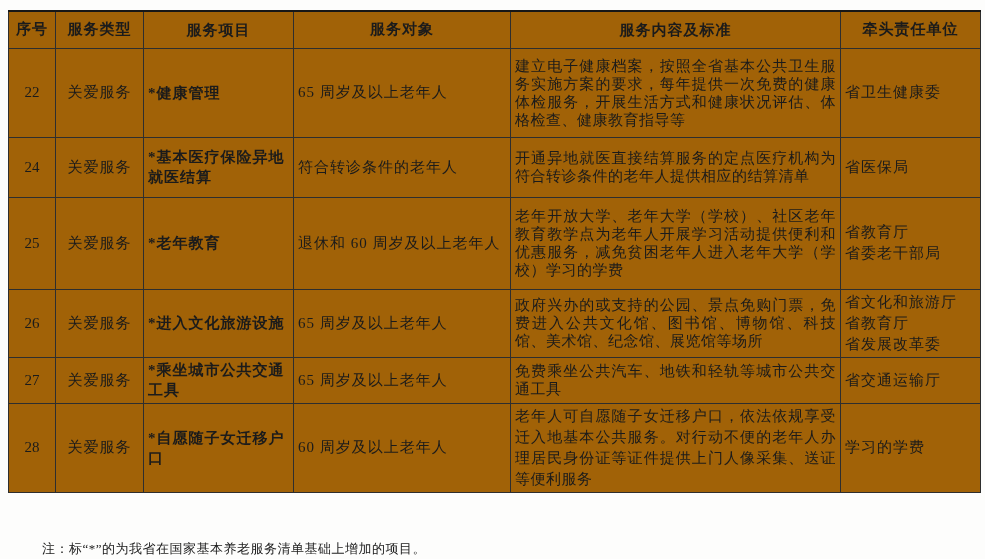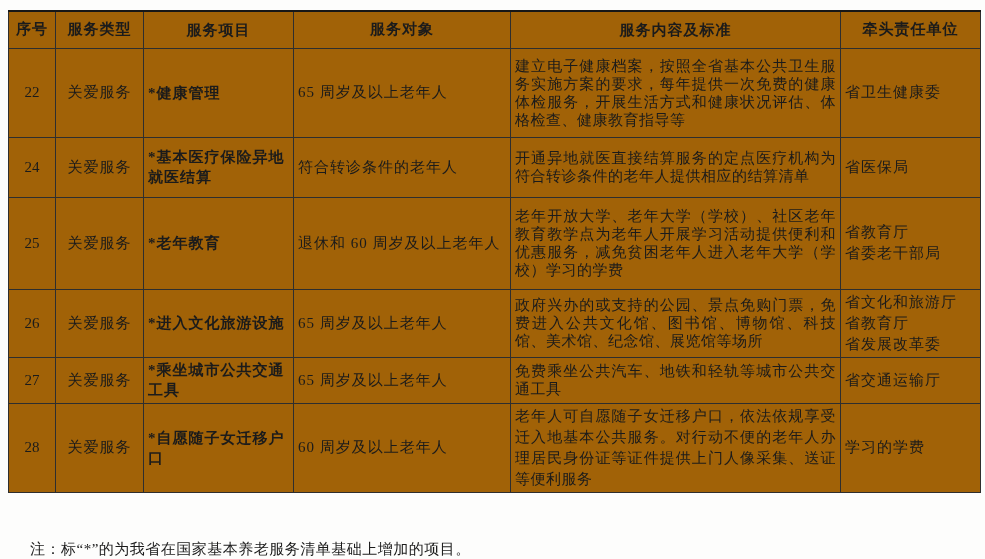--- a/index.html
+++ b/index.html
@@ -58,22 +58,22 @@
   tr.r23 { height: 46px; }
   tr.r24 { height: 60px; }
   tr.r25 { height: 92px; }
   tr.r26 { height: 67px; }
   tr.r27 { height: 46px; }
   tr.r28 { height: 89px; }
   tr.r28 td.col-content { line-height: 21px; }
 
   .footnote {
     position: absolute;
-    left: 30px; top: 540px;
-    font-size: 15px;
+    left: 42px; top: 540px;
+    font-size: 13px;
     letter-spacing: 0.5px;
     white-space: nowrap;
   }
 </style>
 </head>
 <body>
 
 <div class="page">
 
   <table class="service-table">

